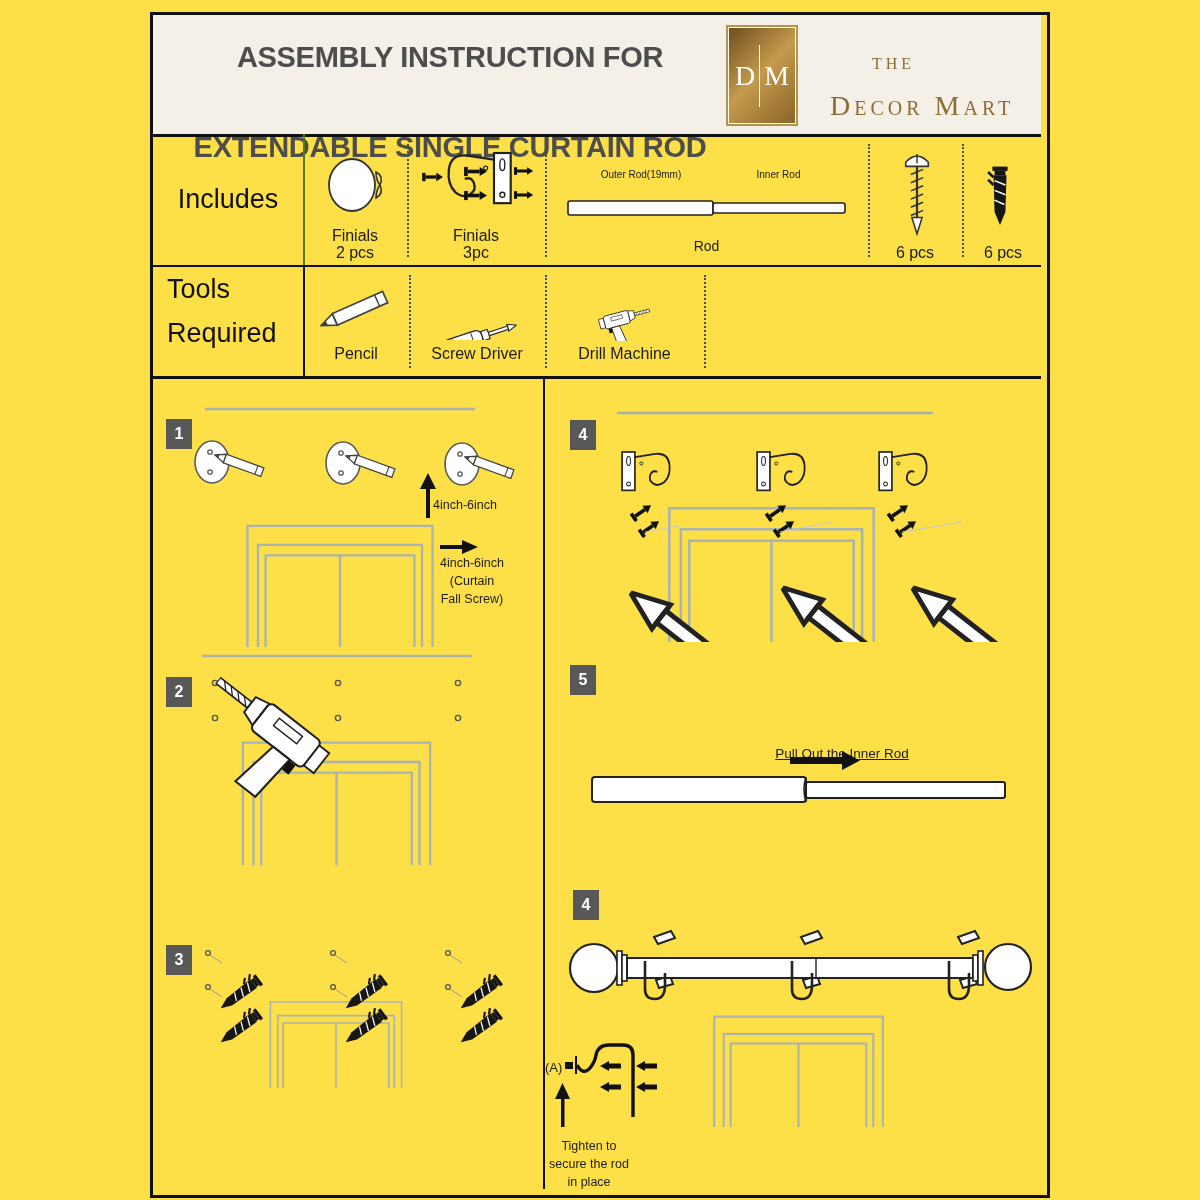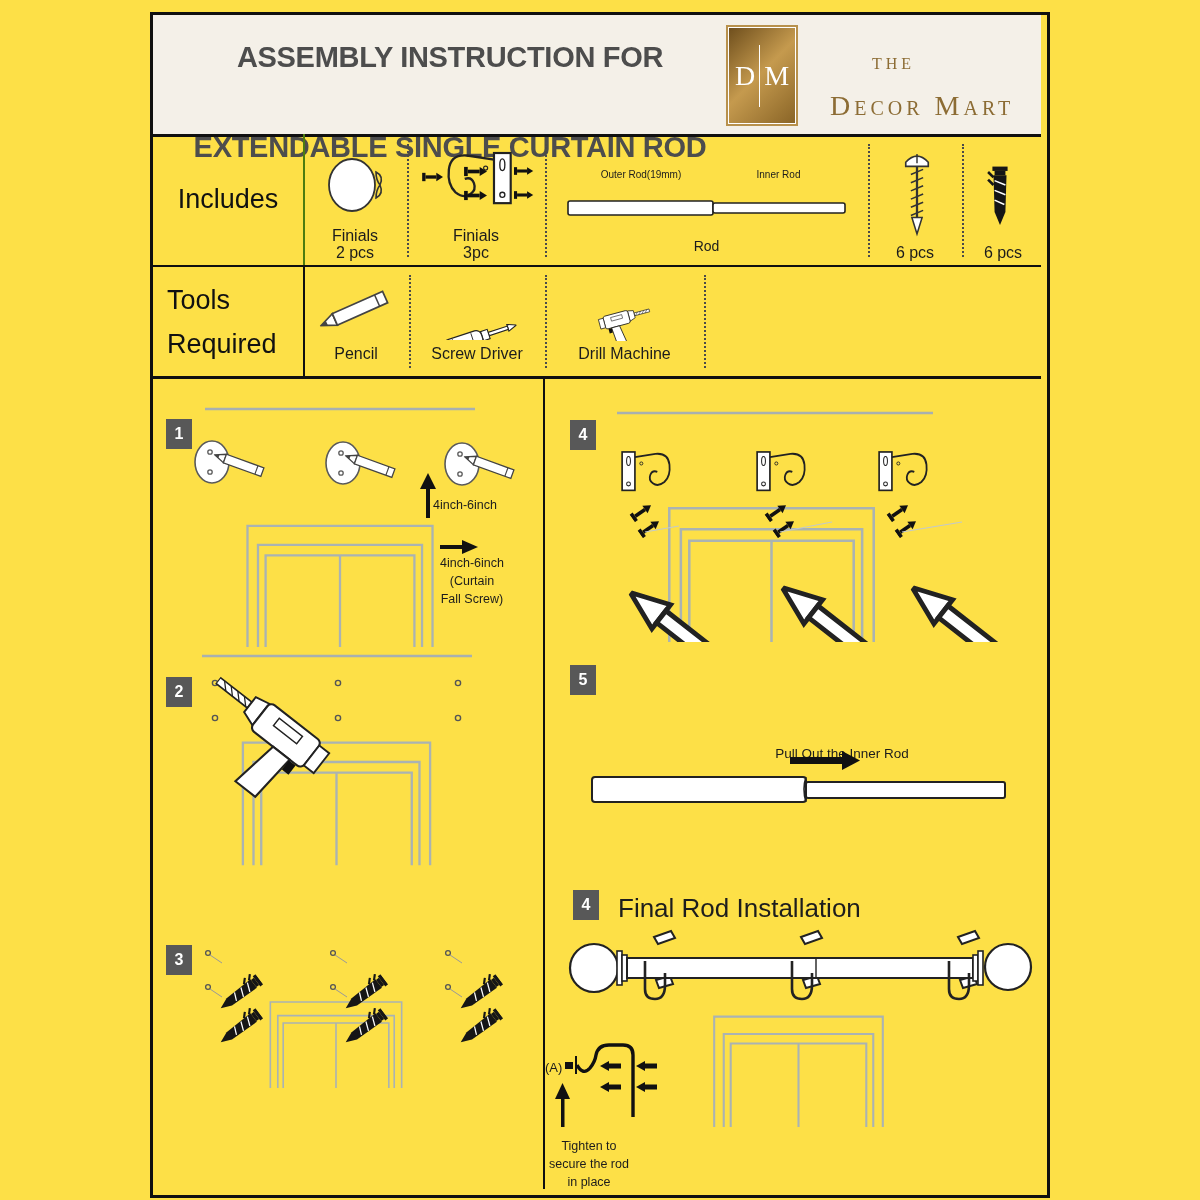--- a/index.html
+++ b/index.html
@@ -14,21 +14,21 @@
             background:linear-gradient(135deg,#6f4f1d 0%,#c59a4e 48%,#8a6527 100%);
             border:1px solid #fff;outline:2px solid #b8914c;display:flex;align-items:center;justify-content:center;}
   .monogram{display:flex;align-items:center;gap:4px;color:#fff;font-family:"Liberation Serif",serif;font-size:28px;}
   .monogram .vline{width:1px;height:62px;background:#fff;}
   .brand-the{left:864px;top:55px;font-size:16px;letter-spacing:4px;color:#8c6c34;text-transform:uppercase;font-family:"Liberation Serif",serif;margin-left:8px;}
   .brand-name{left:830px;top:66px;font-size:28px;letter-spacing:4px;color:#8c6c34;font-variant:small-caps;font-family:"Liberation Serif",serif;margin-top:24px;}
   .row-label{display:flex;align-items:center;font-size:27px;color:#111;}
   .includes-label{left:153px;top:134px;width:150px;height:131px;border-right:2px solid #4d7c0f;justify-content:center;}
   .includes-row-border{left:153px;top:134px;width:888px;height:131px;border-bottom:2px solid #101010;}
   .tools-label{left:153px;top:267px;width:150px;height:109px;border-right:2px solid #101010;
-               flex-direction:column;align-items:flex-start;justify-content:center;padding-left:0;}
+               flex-direction:column;align-items:flex-start;justify-content:flex-start;padding-left:0;}
   .tools-label>div{padding-left:14px;line-height:44px;}
   .tools-row-border{left:153px;top:265px;width:888px;height:111px;border-bottom:3px solid #101010;}
   .dotted-sep{width:0;border-left:2px dotted #4a4a4a;}
   .cell-label{text-align:center;font-size:16px;color:#1c1c1c;line-height:17px;}
   .rod-side-label{text-align:center;font-size:10px;color:#1c1c1c;}
   .main-divider{left:543px;top:378px;width:0;height:811px;border-left:2px solid #101010;}
   .badge{width:26px;height:30px;background:#585858;color:#fff;display:flex;align-items:center;
          justify-content:center;font-size:16px;font-weight:bold;}
   .step-title{font-size:26px;color:#1d1d1d;}
   .small-note{font-size:12.5px;color:#1c1c1c;line-height:18px;}
@@ -345,34 +345,33 @@
         </g>
       <g transform="translate(290,130) rotate(38) scale(0.68)">
           <use href="#sdriver"></use>
         </g>
       <g transform="translate(420,130) rotate(38) scale(0.68)">
           <use href="#sdriver"></use>
         </g>
     </g>
   </svg>
 
-  <div class="abs small-note" style="left:762px;top:745px;width:160px;text-align:center;font-size:13.5px;">Pull Out the Inner Rod</div>
+  <div class="abs small-note" style="left:762px;top:745px;width:160px;text-align:center;font-size:13.5px;text-decoration:underline;">Pull Out the Inner Rod</div>
   <svg class="abs" style="left:545px;top:655px;" width="498" height="160" viewBox="0 0 498 160">
     <g fill="#111">
       <rect x="245" y="102" width="54" height="7"></rect>
       <polygon points="315,105.5 297,96 297,115"></polygon>
     </g>
     <g>
       <rect x="47" y="122" width="214" height="25" rx="3" fill="#fff" stroke="#222" stroke-width="2"></rect>
       <path d="M261 122 q-4 12 0 25" fill="none" stroke="#222" stroke-width="1.6"></path>
       <rect x="261" y="127" width="199" height="16" rx="2" fill="#fff" stroke="#222" stroke-width="2"></rect>
     </g>
   </svg>
 
-  <div class="abs step-title" style="left:618px;top:893px;">Final Rod Installation</div>
   <svg class="abs" style="left:545px;top:875px;" width="498" height="317" viewBox="0 0 498 317">
     <use href="#win" x="117" y="139" width="273" height="113"></use>
     <g>
       <g stroke="#222" stroke-width="2" fill="#fff">
         <polygon points="109,62 126,56 130,63 113,69"></polygon>
         <polygon points="256,62 273,56 277,63 260,69"></polygon>
         <polygon points="413,62 430,56 434,63 417,69"></polygon>
         <polygon points="111,105 125,101 128,109 114,113"></polygon>
         <polygon points="258,105 272,101 275,109 261,113"></polygon>
         <polygon points="415,105 429,101 432,109 418,113"></polygon>

